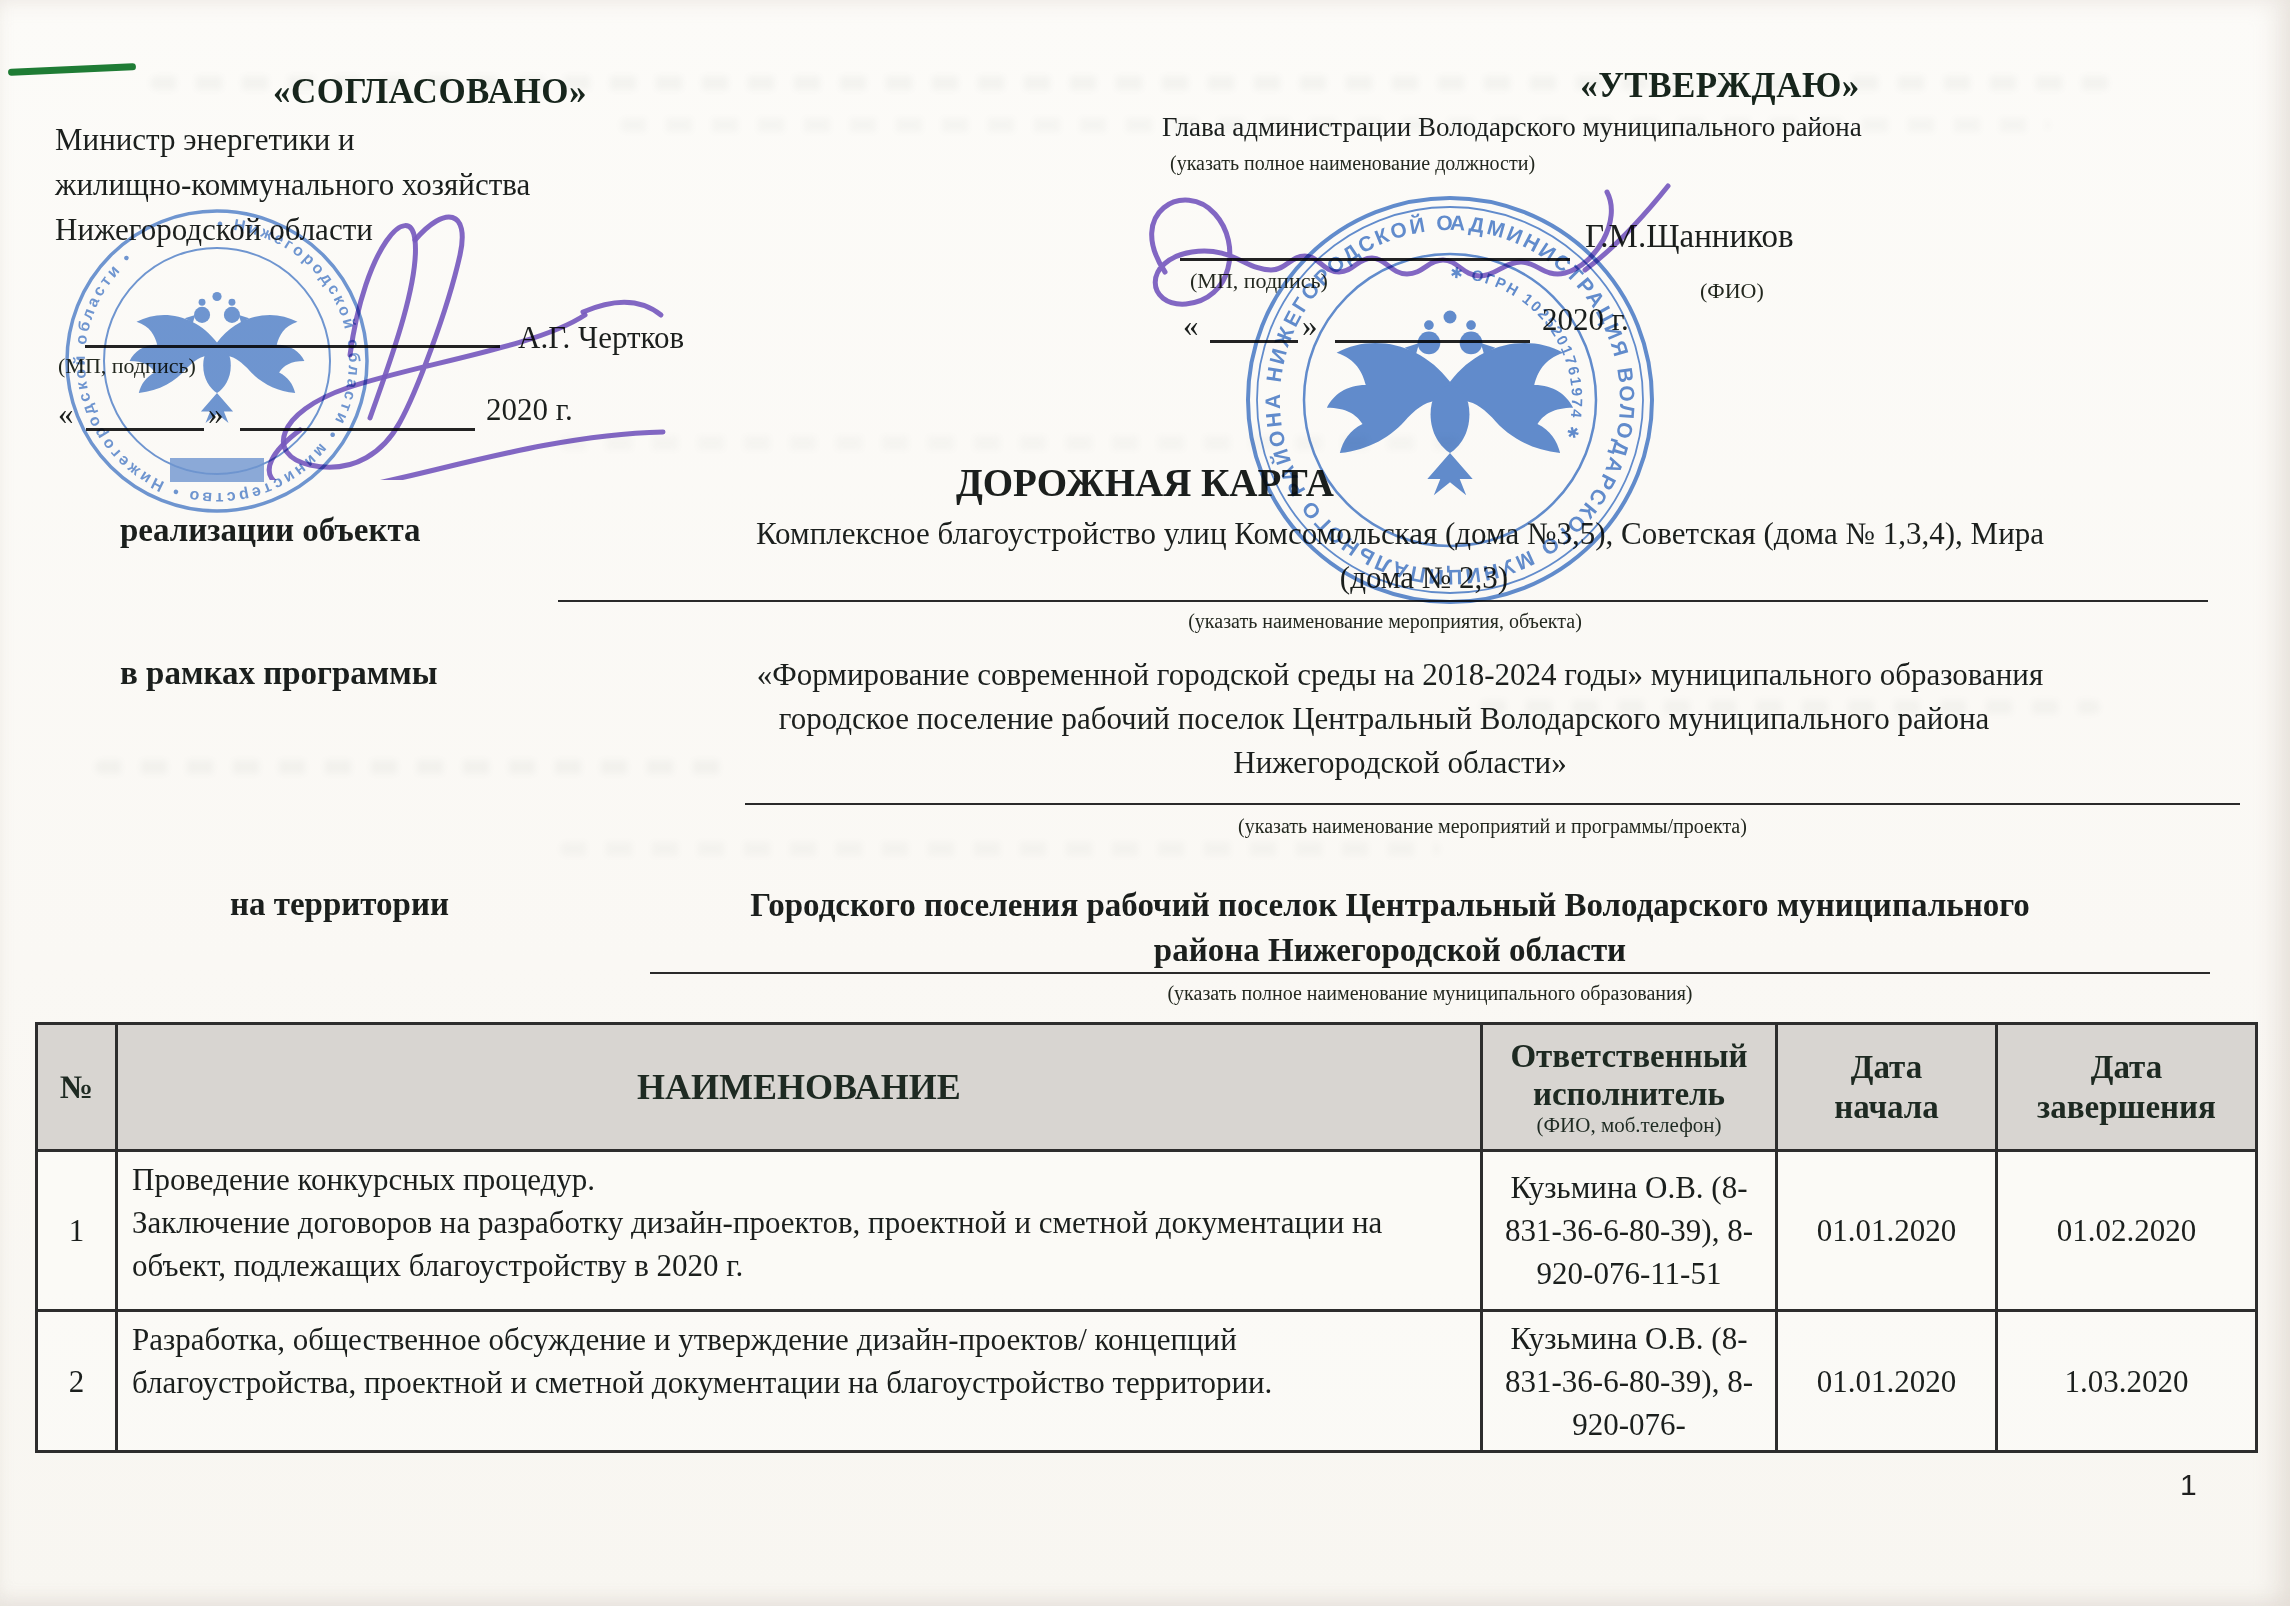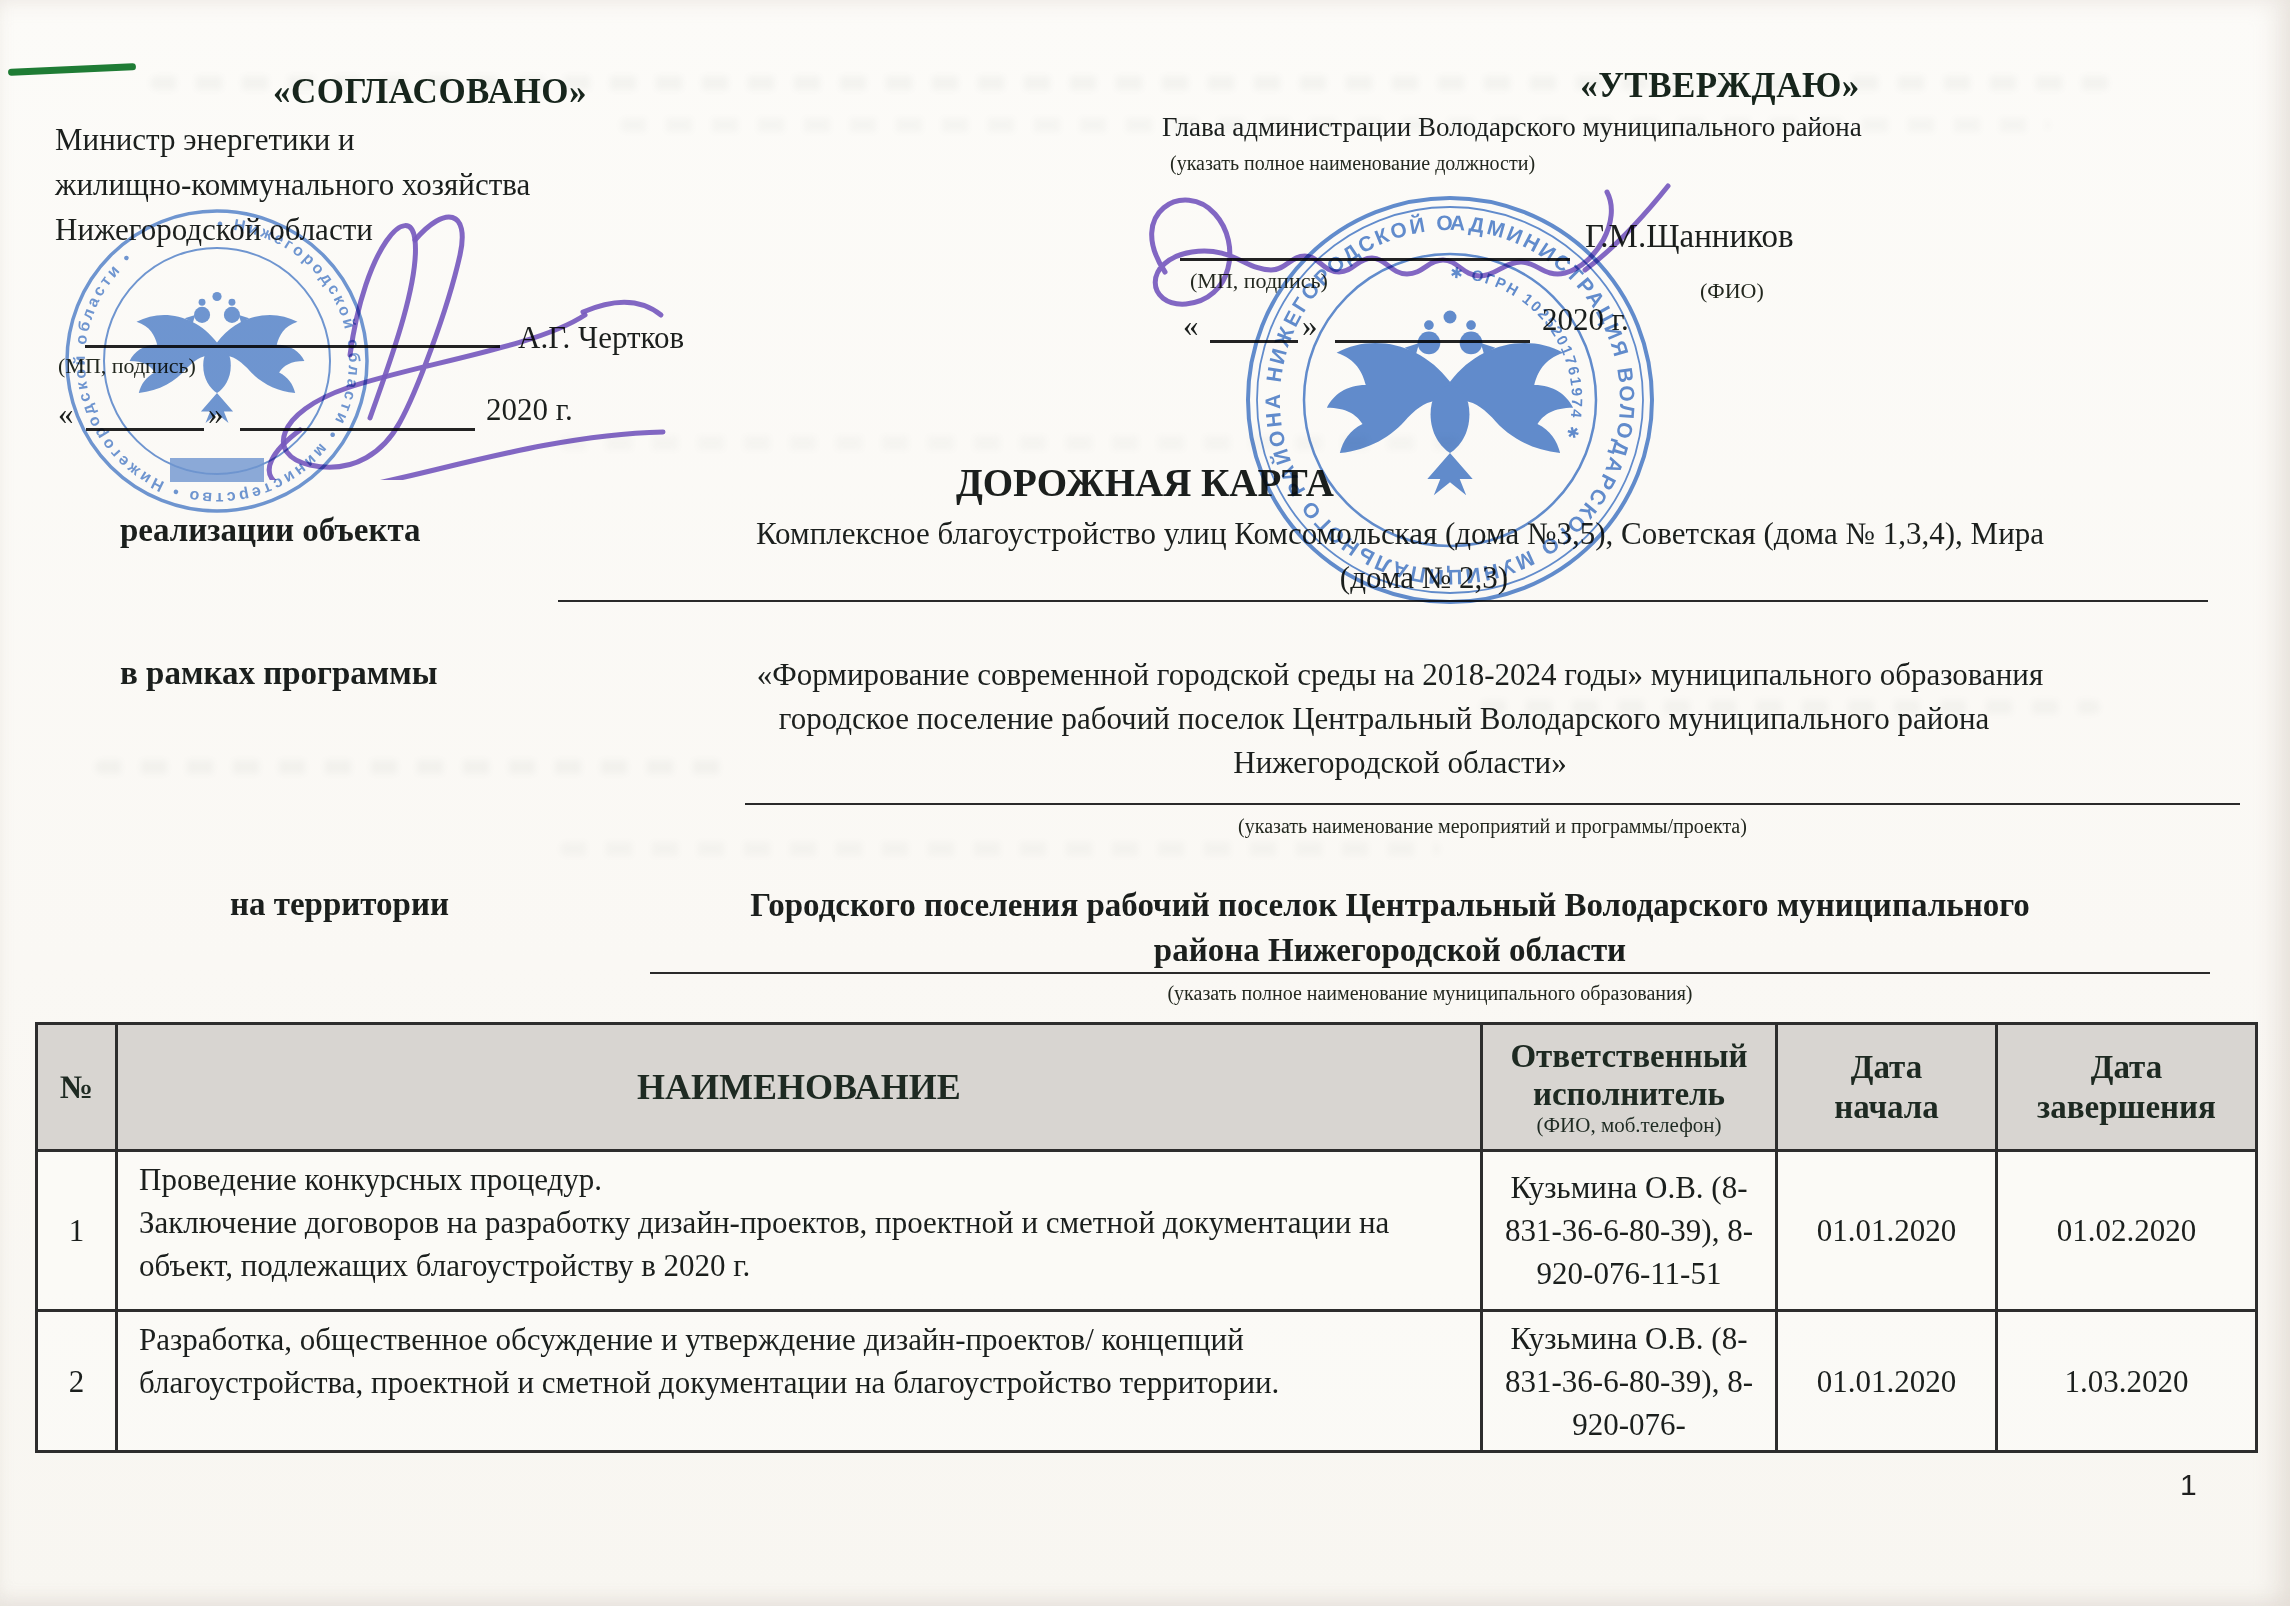--- a/index.html
+++ b/index.html
@@ -43,21 +43,21 @@
   
   .rtable{position:absolute;left:35px;top:1022px;width:2220px;z-index:2;
     border-collapse:collapse;table-layout:fixed;}
   .rtable th,.rtable td{border:3px solid #2d2d2d;}
   .rtable th{
     background:#d8d5d1;color:#1e2a22;font-weight:bold;font-size:33px;
     text-align:center;vertical-align:middle;padding:6px 8px;height:112px;line-height:40px;
   }
   .rtable .th-cap{display:block;font-size:21px;font-weight:normal;line-height:24px;}
   .rtable td{font-size:31px;line-height:43px;vertical-align:middle;background:rgba(252,251,248,.6);}
-  .td-name{vertical-align:top !important;text-align:left;padding:6px 16px 6px 21px;}
+  .td-name{vertical-align:top !important;text-align:left;padding:6px 16px 6px 14px;}
   .td-num{text-align:center;font-size:32px;}
   .td-exec{text-align:center;padding:2px 10px;line-height:44px;}
   .td-date{text-align:center;margin-left:29px;}
   .row1{height:160px;}
   .row2{height:141px;}
 
   .pagenum{position:absolute;left:2180px;top:1468px;font-family:"Liberation Sans","DejaVu Sans",sans-serif;
     font-size:30px;color:#1f1f1f;z-index:2;}
 </style>
 </head>
@@ -166,20 +166,21 @@
     <path d="M85,100 C45,40 105,8 135,42 C162,72 152,128 106,132 C66,135 62,88 112,80 C152,74 166,98 191,98 C206,98 211,84 225,84 C239,84 243,100 259,100 C273,100 278,86 292,86 C306,86 311,102 327,102 C343,102 348,88 363,88 C378,88 383,104 400,104 C416,104 424,90 441,90 C457,90 465,106 485,101 C516,93 542,48 527,20"></path>
     <path d="M505,98 C540,72 572,34 588,14"></path>
   </svg>
 
   <div class="txt center" style="left:0;top:460px;width:2290px;font-size:39px;font-weight:bold;">ДОРОЖНАЯ КАРТА</div>
 
   <div class="txt" style="left:120px;top:512px;font-size:33px;font-weight:bold;">реализации объекта</div>
   <div class="txt body31 center" style="left:560px;top:512px;width:1680px;">Комплексное благоустройство улиц Комсомольская (дома №3,5), Советская (дома № 1,3,4), Мира</div>
   <div class="txt body31 center" style="left:584px;top:556px;width:1680px;">(дома № 2,3)</div>
   <div class="uline-thin" style="left:558px;top:600px;width:1650px;"></div>
+  <div class="txt cap center" style="left:560px;top:610px;width:1650px;">(указать наименование мероприятия, объекта)</div>
 
   <div class="txt" style="left:120px;top:655px;font-size:33px;font-weight:bold;">в рамках программы</div>
   <div class="txt body31 center" style="left:560px;top:653px;width:1680px;">«Формирование современной городской среды на 2018-2024 годы» муниципального образования</div>
   <div class="txt body31 center" style="left:544px;top:697px;width:1680px;">городское поселение рабочий поселок Центральный Володарского муниципального района</div>
   <div class="txt body31 center" style="left:560px;top:741px;width:1680px;">Нижегородской области»</div>
   <div class="uline-thin" style="left:745px;top:803px;width:1495px;"></div>
   <div class="txt cap center" style="left:745px;top:815px;width:1495px;">(указать наименование мероприятий и программы/проекта)</div>
 
   <div class="txt" style="left:230px;top:886px;font-size:33px;font-weight:bold;">на территории</div>
   <div class="txt center" style="left:560px;top:883px;width:1660px;font-size:33px;font-weight:bold;line-height:45px;">Городского поселения рабочий поселок Центральный Володарского муниципального</div>

